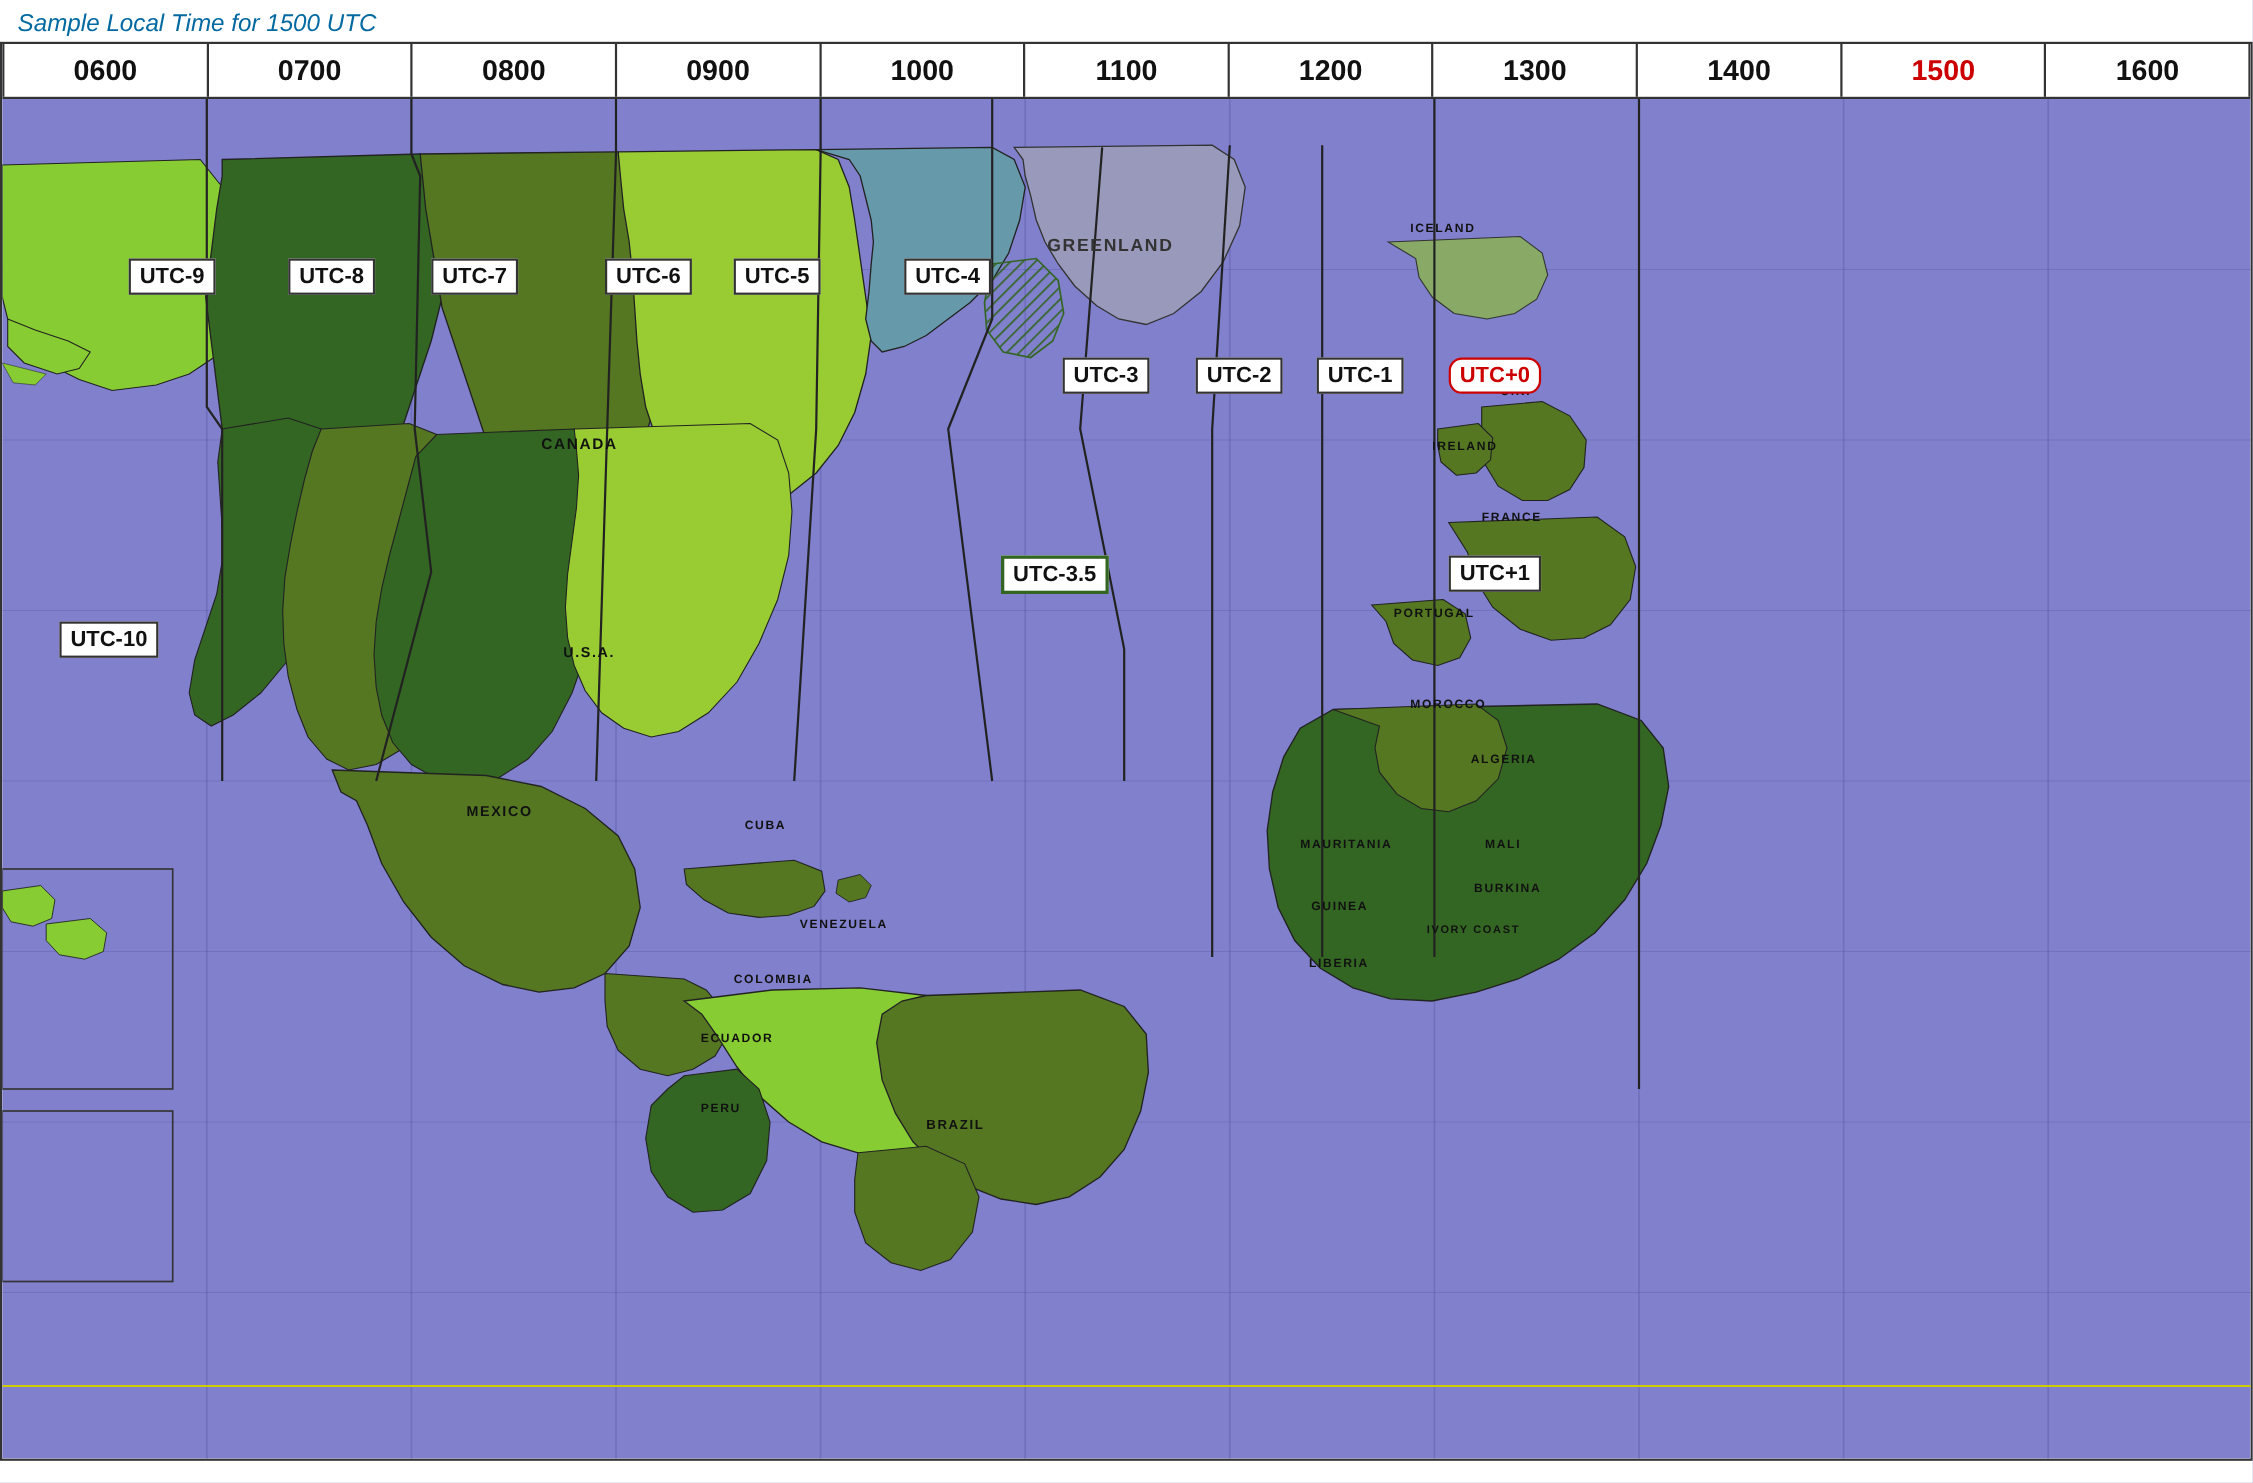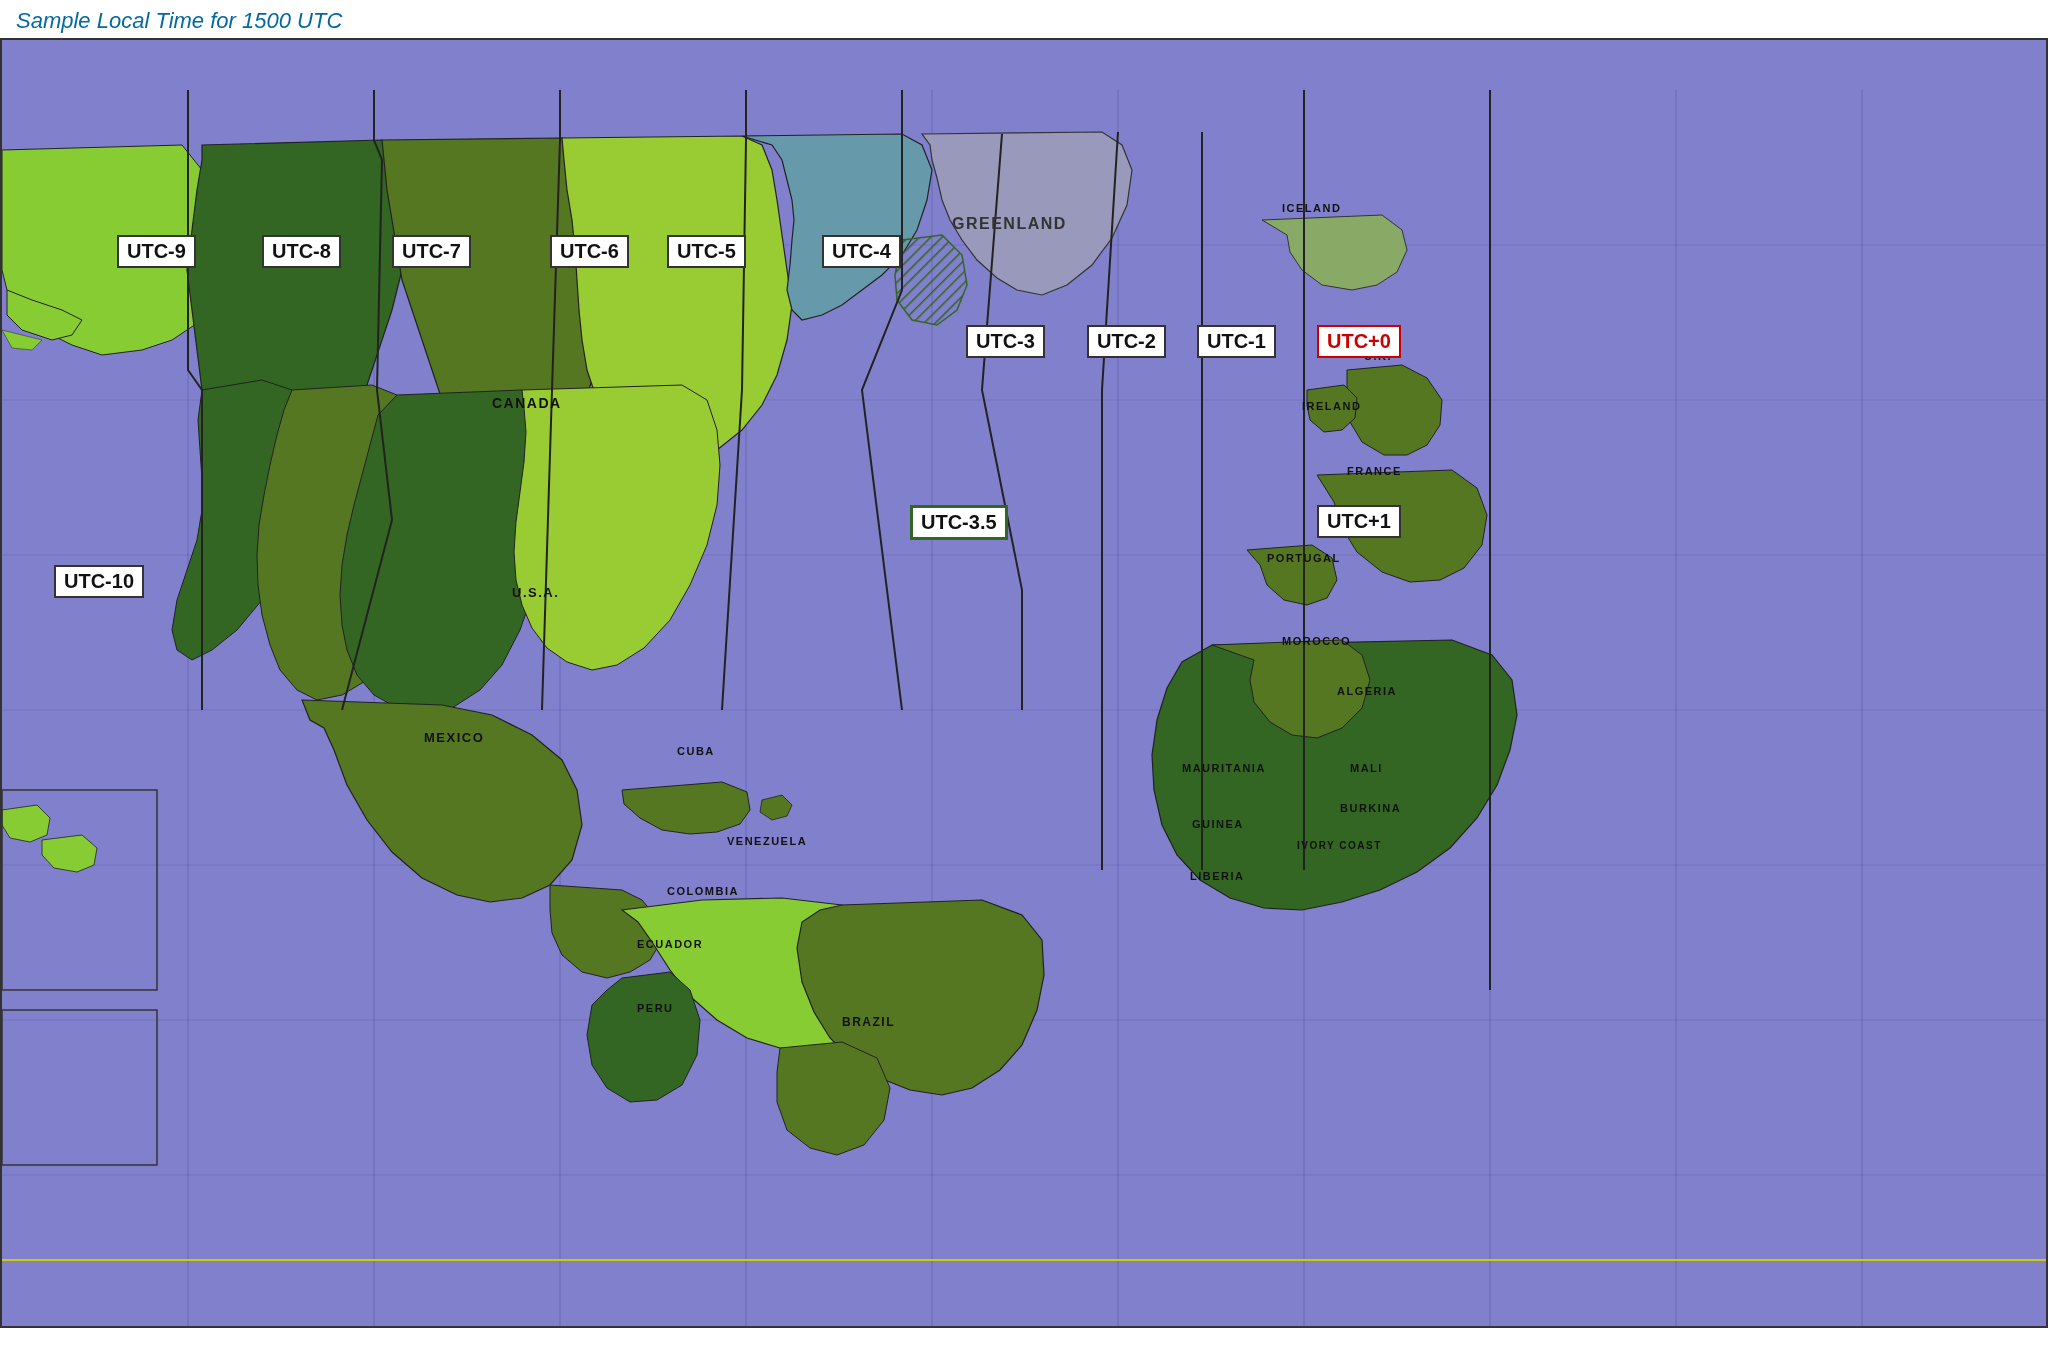--- a/index.html
+++ b/index.html
@@ -74,20 +74,21 @@
       padding: 3px 8px;
       font-size: 20px;
       font-weight: bold;
       color: #111;
       z-index: 50;
       white-space: nowrap;
     }
     .utc-label.red {
       color: #cc0000;
       border-color: #cc0000;
+      border-radius: 12px;
     }
     
     .country-label {
       position: absolute;
       font-size: 13px;
       font-weight: bold;
       color: #111;
       letter-spacing: 1.5px;
       z-index: 30;
       text-transform: uppercase;
@@ -95,20 +96,33 @@
   </style>
 </head>
 <body>
 
 <div class="page-title">Sample Local Time for 1500 UTC</div>
 
 <div class="map-container">
 
   <div class="ocean"></div>
 
+  <div class="time-header">
+    <div class="time-cell">0600</div>
+    <div class="time-cell">0700</div>
+    <div class="time-cell">0800</div>
+    <div class="time-cell">0900</div>
+    <div class="time-cell">1000</div>
+    <div class="time-cell">1100</div>
+    <div class="time-cell">1200</div>
+    <div class="time-cell">1300</div>
+    <div class="time-cell">1400</div>
+    <div class="time-cell highlighted">1500</div>
+    <div class="time-cell">1600</div>
+  </div>
 
   <svg class="map-svg" viewBox="0 0 2048 1240" preserveAspectRatio="none">
     <defs>
       <pattern id="hatch" patternUnits="userSpaceOnUse" width="8" height="8" patternTransform="rotate(45)">
         <line x1="0" y1="0" x2="0" y2="8" stroke="#336622" stroke-width="3"></line>
       </pattern>
     </defs>
 
     <line x1="186" y1="0" x2="186" y2="1240" stroke="rgba(80,80,160,0.35)" stroke-width="1.5"></line>
     <line x1="372" y1="0" x2="372" y2="1240" stroke="rgba(80,80,160,0.35)" stroke-width="1.5"></line>

